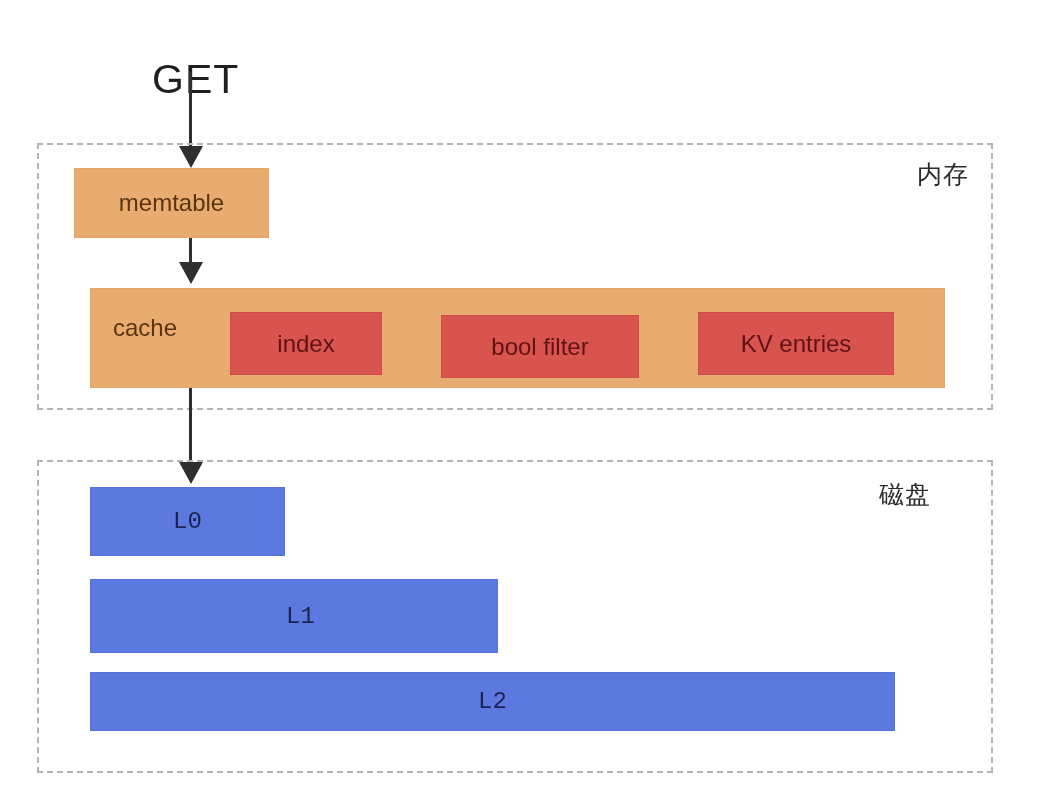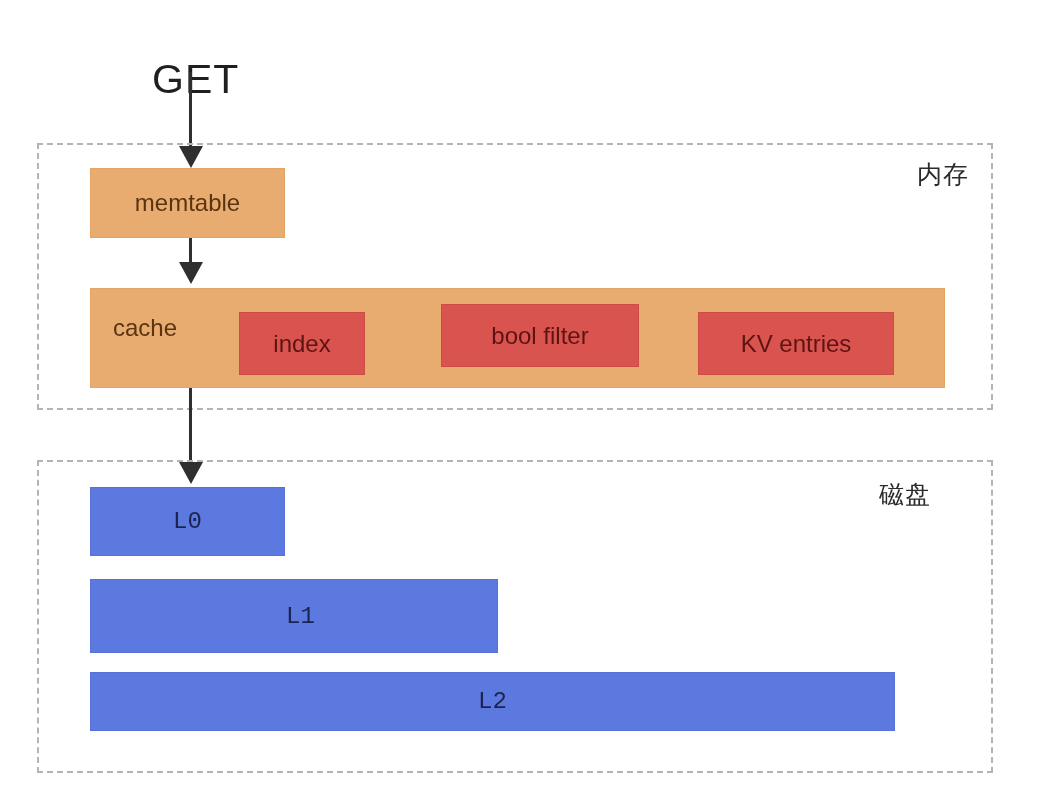--- a/index.html
+++ b/index.html
@@ -115,33 +115,33 @@
   <div class="get-label" style="left:152px; top:16px;">GET</div>
 
   <div class="arrow">
     <div class="arrow-line" style="left:189px; top:72px; height:78px;"></div>
     <div class="arrow-head" style="left:179px; top:146px;"></div>
   </div>
 
   <div class="region" style="left:37px; top:143px; width:956px; height:267px;"></div>
   <div class="region-label" style="left:903px; top:158px;margin-left:14px;">内存</div>
 
-  <div class="box box-orange" style="left:90px; top:168px; width:195px; height:70px;">memtable</div>
+  <div class="box box-orange" style="left:74px; top:168px; width:195px; height:70px;">memtable</div>
 
   <div class="arrow">
     <div class="arrow-line" style="left:189px; top:238px; height:28px;"></div>
     <div class="arrow-head" style="left:179px; top:262px;"></div>
   </div>
 
   <div class="cache-bar" style="left:90px; top:288px; width:855px; height:100px;text-align:center;">
     <div class="cache-label" style="left:22px; top:25px;">cache</div>
 
-    <div class="box box-red" style="left:148px; top:23px; width:126px; height:63px;">index</div>
+    <div class="box box-red" style="left:139px; top:23px; width:152px; height:63px;">index</div>
 
-    <div class="box box-red" style="left:350px; top:15px; width:198px; height:63px;">bool filter</div>
+    <div class="box box-red" style="left:350px; top:26px; width:198px; height:63px;">bool filter</div>
 
     <div class="box box-red" style="left:607px; top:23px; width:196px; height:63px;">KV entries</div>
   </div>
 
   <div class="arrow">
     <div class="arrow-line" style="left:189px; top:388px; height:78px;"></div>
     <div class="arrow-head" style="left:179px; top:462px;"></div>
   </div>
 
   <div class="region" style="left:37px; top:460px; width:956px; height:313px;"></div>

